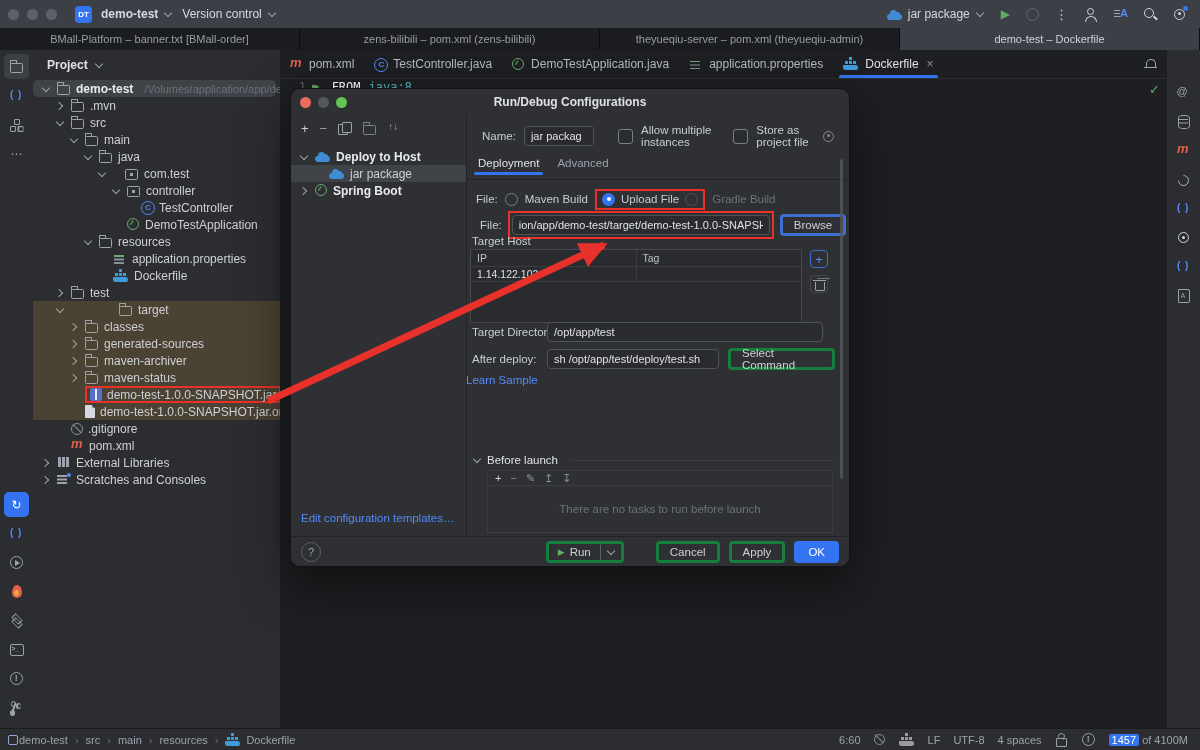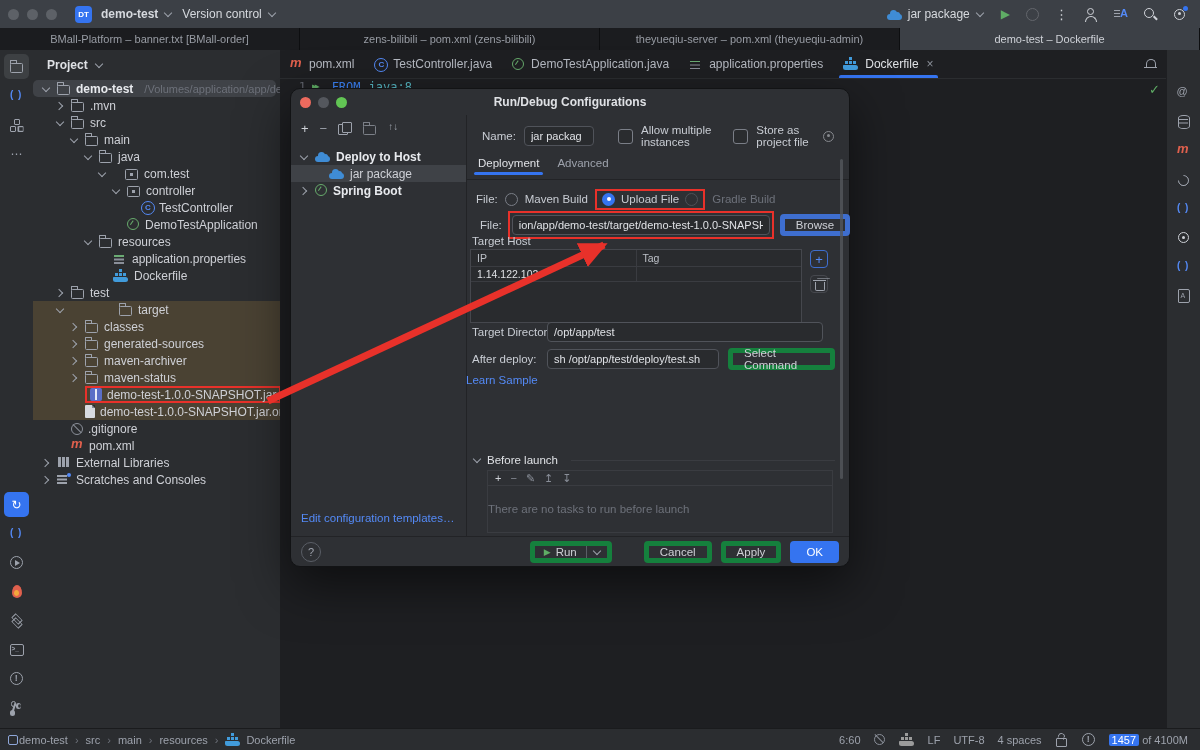--- a/index.html
+++ b/index.html
@@ -136,21 +136,21 @@
 
   
   .edit-tabs{left:280px;top:50px;right:33px;height:28px;background:#1e1f22;border-bottom:1px solid #2b2d30;display:flex;align-items:stretch;z-index:4}
   .etab{display:flex;align-items:center;gap:6px;padding:0 10px;font-size:12px;color:#b6bac2;cursor:default;position:relative;white-space:nowrap}
   .etab.active{color:#dfe1e5}
   .etab.active::after{content:"";position:absolute;left:6px;right:6px;bottom:0;height:3px;background:#3574f0;border-radius:2px 2px 0 0}
   .etab .close{color:#8a8f99;font-size:12px;margin-left:2px}
   .code-line{left:280px;top:78px;display:flex;align-items:center;height:17px;font-family:"DejaVu Sans Mono",monospace;font-size:12px;z-index:4}
   .lineno{width:26px;text-align:right;color:#5f636b;margin-right:6px}
   .runglyphs{color:#5fad65;font-size:8px;letter-spacing:-2px;margin-right:14px}
-  .kw{color:#3b82f6}
+  .kw{color:#ffffff}
   .imgname{color:#56b6c2;margin-left:8px}
   .inspect-ok{right:40px;top:82px;color:#5fad65;font-size:13px;z-index:4}
 
   
   .statusbar{left:0;bottom:0;width:1200px;height:22px;background:#2b2d30;border-top:1px solid #1a1b1d;
              display:flex;align-items:center;font-size:11px;color:#9da2ac;z-index:5;padding:0 8px;box-sizing:border-box}
   .crumbs{display:flex;align-items:center;gap:0}
   .crumb{display:flex;align-items:center}
   .crumb + .crumb::before{content:"\203A";margin:0 7px;color:#6d717a}
   .sb-right{margin-left:auto;display:flex;align-items:center;gap:13px;padding-right:4px}
@@ -177,21 +177,21 @@
   .rd{width:13px;height:13px;border-radius:50%;border:1.4px solid #7a7e87;box-sizing:border-box;position:relative;flex:none}
   .rd.on{border:none;background:#3574f0}
   .rd.on::before{content:"";position:absolute;left:4.5px;top:4.5px;width:4px;height:4px;border-radius:50%;background:#fff}
   .rd.dis{border-color:#4e5157}
   .dtabs{position:absolute;top:42px;left:12px;display:flex;gap:18px}
   .dtab{padding-bottom:6px;color:#9da2ac;position:relative}
   .dtab.active{color:#dfe1e5}
   .dtab.active::after{content:"";position:absolute;left:-4px;right:-4px;bottom:0;height:3px;background:#3574f0;border-radius:2px}
   .dsep{position:absolute;left:0;right:0;top:64px;height:1px;background:#222326}
   .redbox2{border:2px solid #e8312a;display:inline-flex;align-items:flex-start;gap:6px;padding:2px 5px;margin:-2px 0}
-  .btn{height:22px;padding:0 11px;border:5px solid #15803d;border-radius:4px;background:transparent;color:#ced0d6;
+  .btn{height:22px;padding:0 11px;border:3px solid #15803d;border-radius:4px;background:transparent;color:#ced0d6;
        font-size:11.5px;display:inline-flex;align-items:center;justify-content:center;cursor:pointer;box-sizing:border-box;
        font-family:"Liberation Sans",sans-serif}
   .btn.blueb{border-color:#3e6ecf}
   .btn.primary{background:#3574f0;border-color:#3574f0;color:#fff}
   .sqbtn{width:18px;height:18px;border:1px solid #46484e;border-radius:4px;display:flex;align-items:center;
          justify-content:center;color:#9da2ac;box-sizing:border-box;position:absolute}
   .sqbtn.plus{border-color:#3e6ecf;color:#548af7;font-size:13px}
   .tbl{position:absolute;border:1px solid #45474d;background:#292b2e}
   .tbl .trh{display:flex;height:16px;border-bottom:1px solid #3a3c41;color:#bcc0c7;font-size:10.5px}
   .tbl .trd{display:flex;height:14px;border-bottom:1px solid #3a3c41;color:#dfe1e5;font-size:10.5px}
@@ -690,21 +690,21 @@
       <span class="lblt" style="color:#dfe1e5">Before launch</span>
       <span class="blline"></span>
     </div>
     <div class="blbox" style="top:355px;height:16px;display:flex;align-items:center;padding-left:7px">
       <span class="bl-ico" style="color:#cfd2d8">+</span>
       <span class="bl-ico">−</span>
       <span class="bl-ico">✎</span>
       <span class="bl-ico">↥</span>
       <span class="bl-ico">↧</span>
     </div>
-    <div class="blbox" style="top:371px;height:47px;border-top:none;display:flex;align-items:center;">
+    <div class="blbox" style="top:371px;height:47px;border-top:none;display:flex;align-items:center;justify-content:center">
       <span style="color:#6d717a">There are no tasks to run before launch</span>
     </div>
 
     <div class="scrollbar-v"></div>
   </div>
 
   <div class="dlg-footer">
     <span class="helpc">?</span>
     <div style="margin-left:auto;display:flex;align-items:center;gap:9px">
       <span class="btn split">

